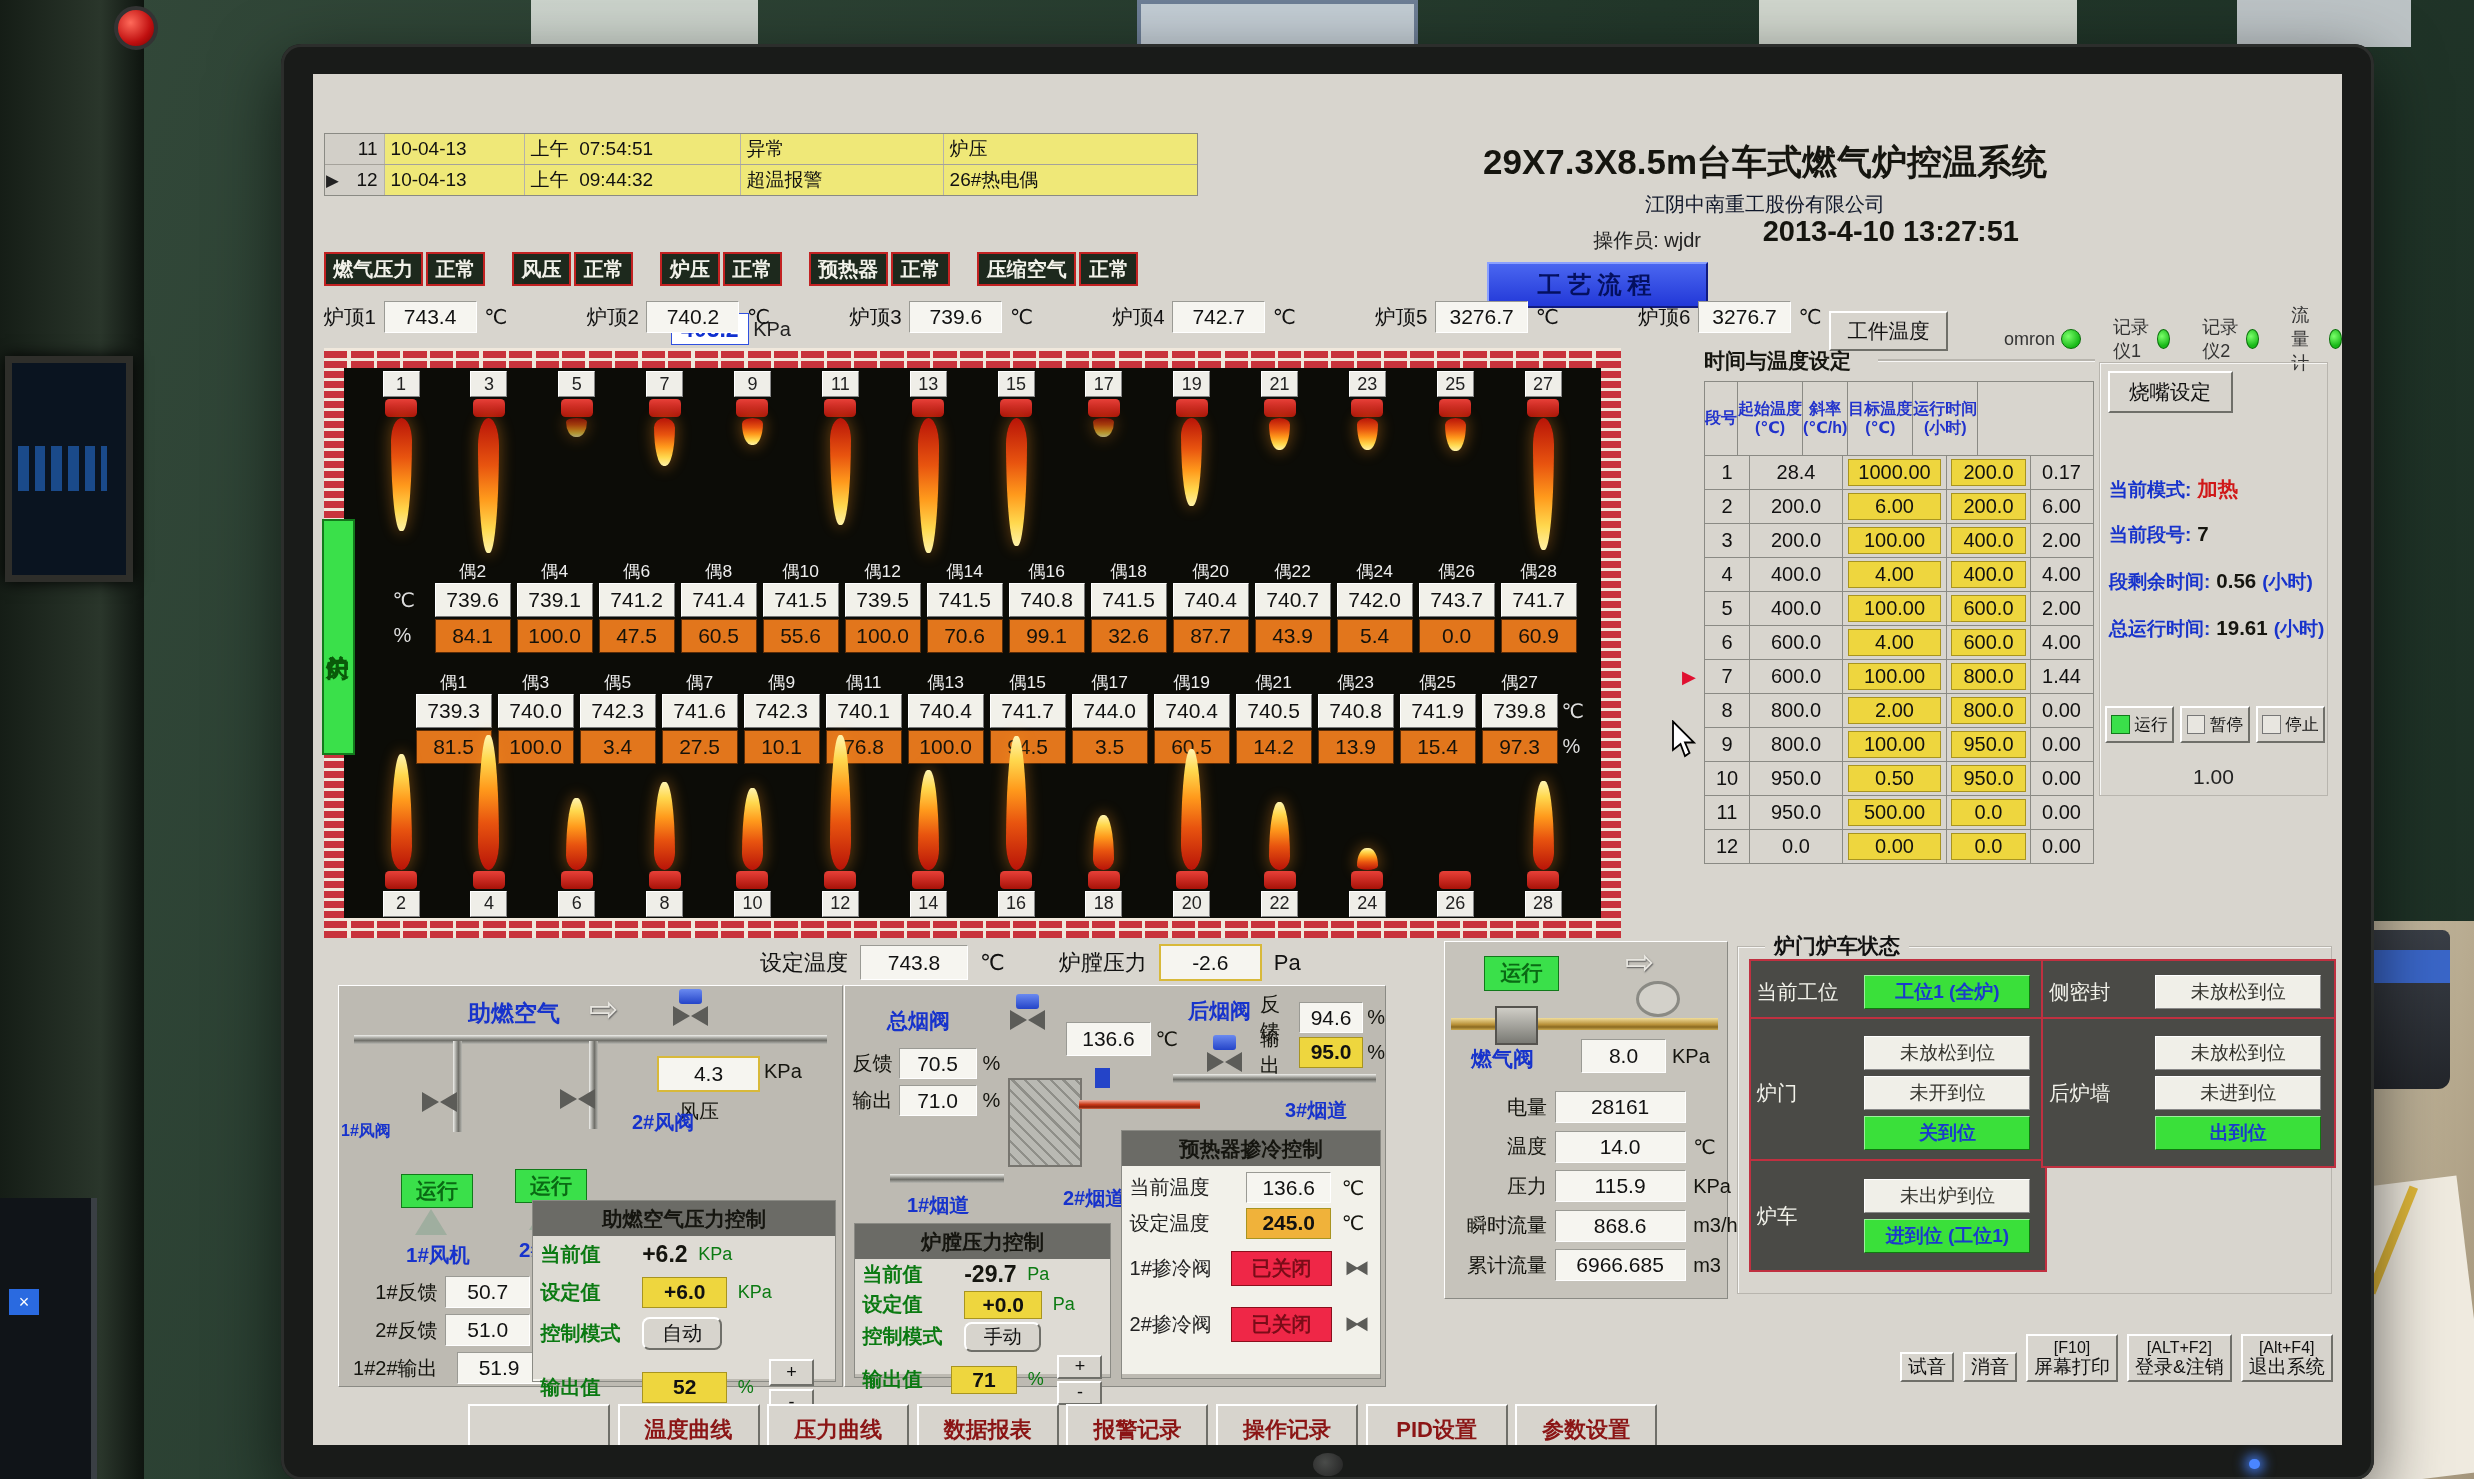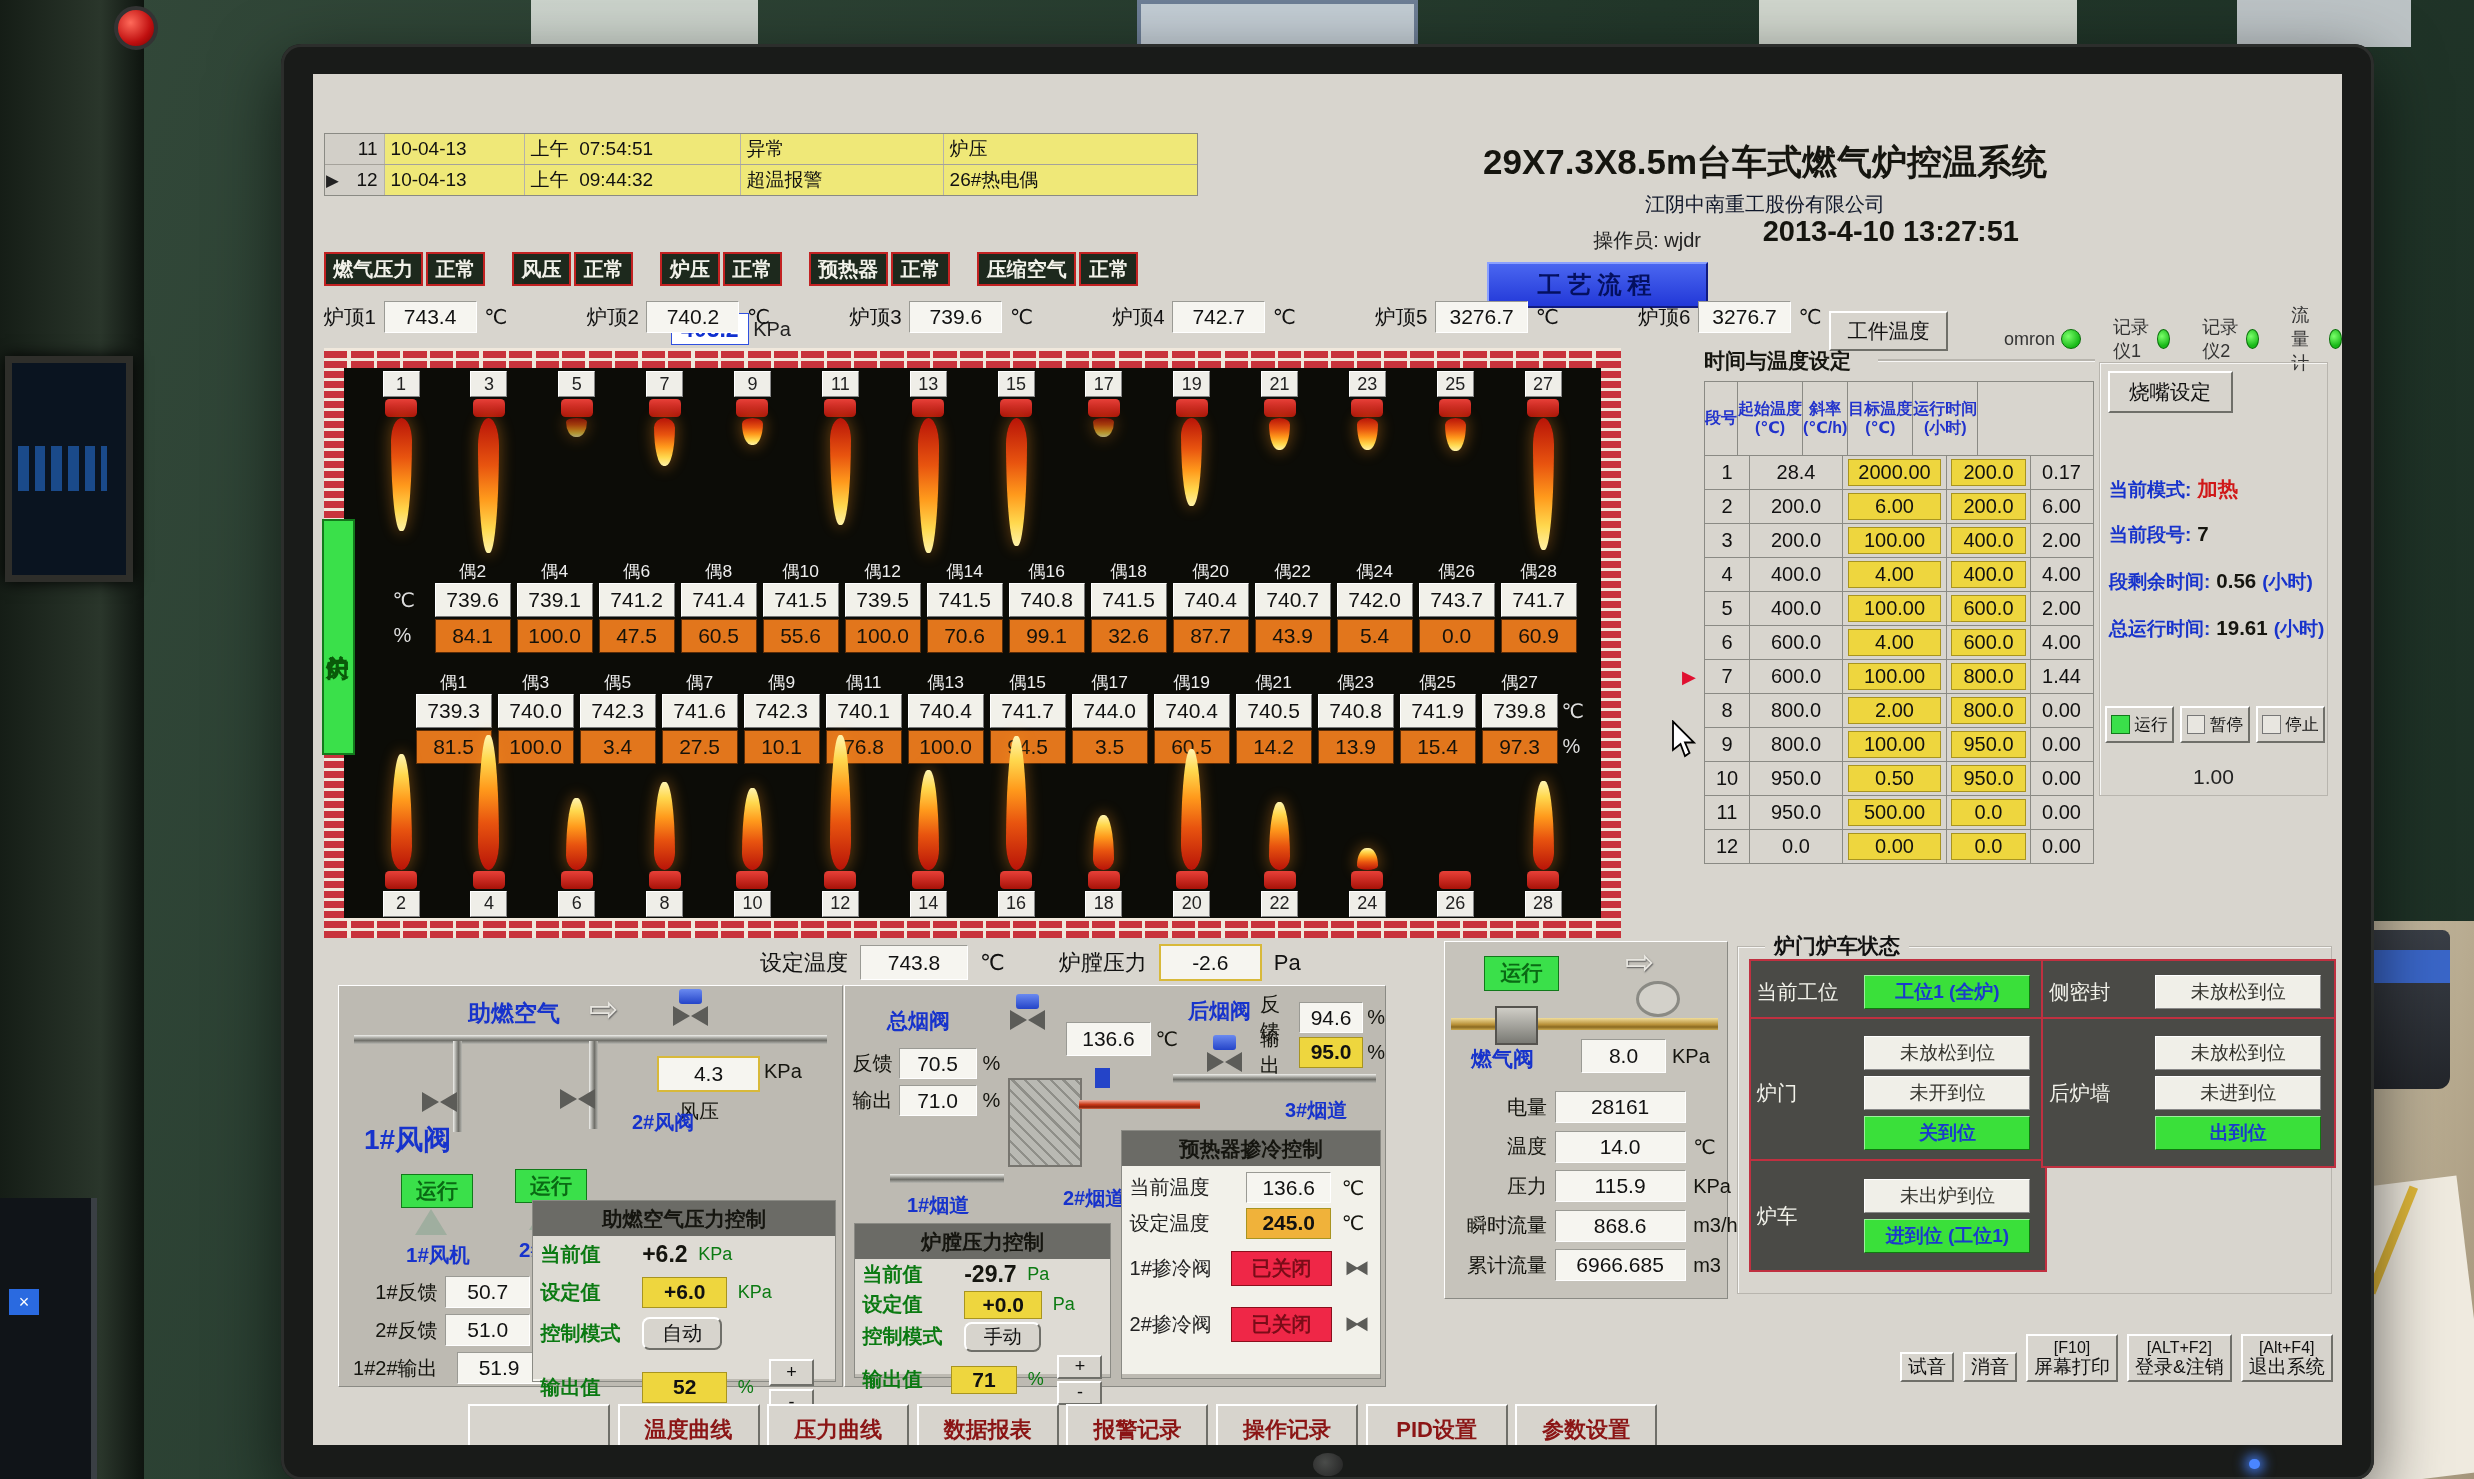--- a/index.html
+++ b/index.html
@@ -748,21 +748,21 @@
               <span>(小时)</span>
           </div>
         </div>
       <div>
 
           <div class="prow">
 
             <div class="pc c1">1</div>
             <div class="pc c2">28.4</div>
             <div class="pc c3">
-                <span class="pill">2000.00</span>
+                <span class="pill">1000.00</span>
               </div>
             <div class="pc c4">
                 <span class="pill">200.0</span>
               </div>
             <div class="pc c5">0.17</div>
           </div>
 
           <div class="prow">
 
             <div class="pc c1">2</div>
@@ -958,21 +958,21 @@
     <div class="abs pipe-v" style="left:250px;top:55px;width:9px;height:88px;"></div>
     <div class="abs vbox" style="left:318px;top:70px;width:99px;height:32px;border:2.3px solid #d8b93a;">4.3</div>
     <span class="abs label26" style="left:425px;top:74px;">KPa</span>
     <span class="abs label26" style="left:340px;top:112px;">风压</span>
     <div class="abs" style="left:83px;top:106px;">
           <div class="valve"></div>
         </div>
     <div class="abs" style="left:221px;top:103px;">
           <div class="valve"></div>
         </div>
-    <span class="abs bluelabel" style="left:25px;top:135px;font-size:28px;">1#风阀</span>
+    <span class="abs bluelabel" style="left:2px;top:135px;font-size:16px;">1#风阀</span>
     <span class="abs bluelabel" style="left:293px;top:123px;font-size:20px;">2#风阀</span>
     <div class="abs runbadge" style="left:62px;top:188px;width:70px;height:32px;">运行</div>
     <div class="abs runbadge" style="left:176px;top:183px;width:70px;height:32px;">运行</div>
     <div class="abs" style="left:76px;top:223px;">
           <div class="fanbody"></div>
         </div>
     <div class="abs" style="left:190px;top:218px;">
           <div class="fanbody"></div>
         </div>
     <span class="abs bluelabel" style="left:67px;top:255px;font-size:20.5px;">1#风机</span>

